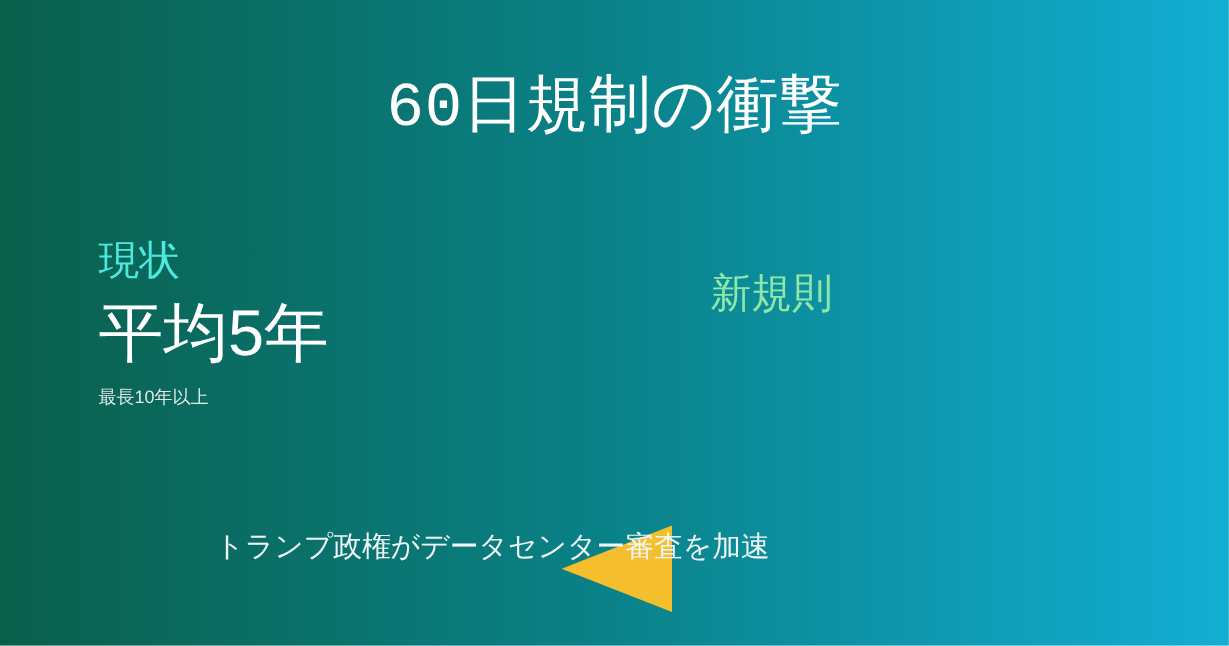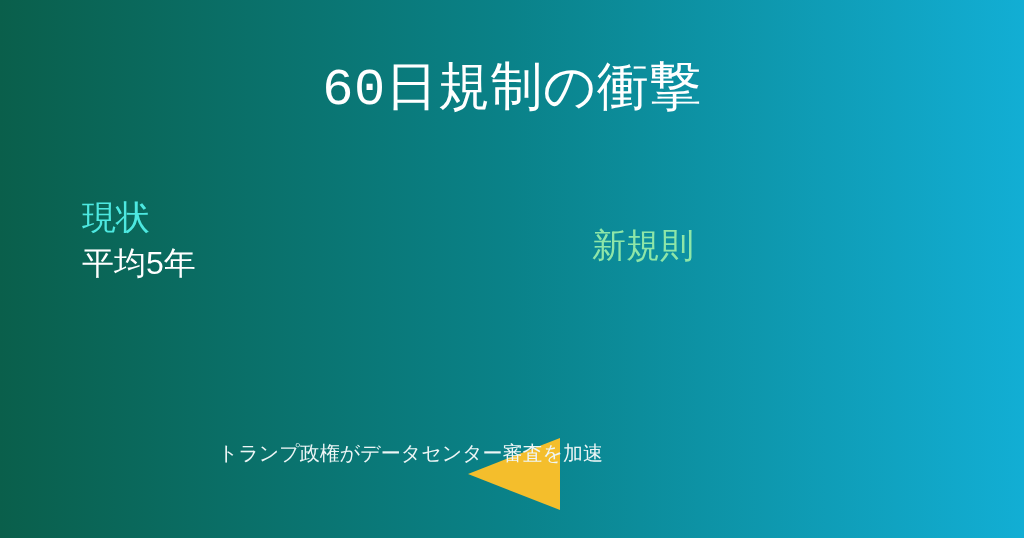--- a/index.html
+++ b/index.html
@@ -58,21 +58,21 @@
 
   .block-label {
     font-size: 34px;
     font-weight: 400;
     line-height: 1.25;
     margin: 0;
     white-space: nowrap;
   }
 
   .block-value {
-    font-size: 32px;
+    font-size: 54px;
     font-weight: 400;
     line-height: 1.3;
     margin: 4px 0 0 0;
     white-space: nowrap;
   }
 
   .block-note {
     font-size: 15px;
     font-weight: 400;
     line-height: 1.4;
@@ -97,39 +97,40 @@
     display: block;
   }
 
   
   #caption {
     position: absolute;
     left: 0;
     top: 440px;
     width: 821px;
     text-align: center;
-    font-size: 20px;
+    font-size: 24px;
     font-weight: 400;
     line-height: 1.3;
     color: #eef6f6;
     white-space: nowrap;
   }
 </style>
 </head>
 <body>
 
 <div id="slide">
 
   <div id="slide-title">60日規制の衝撃</div>
 
   <div id="comparison">
 
     <div id="block-current" class="compare-block">
       <div id="label-current" class="block-label">現状</div>
       <div id="value-current" class="block-value">平均5年</div>
+      <div class="block-note">最長10年以上</div>
     </div>
 
     <svg id="arrow-icon" viewBox="0 0 92 72" xmlns="http://www.w3.org/2000/svg">
       <polygon points="0,36 92,0 92,72" fill="#f4be2c"></polygon>
     </svg>
 
     <div id="block-newrule" class="compare-block">
       <div id="label-newrule" class="block-label">新規則</div>
     </div>
 

